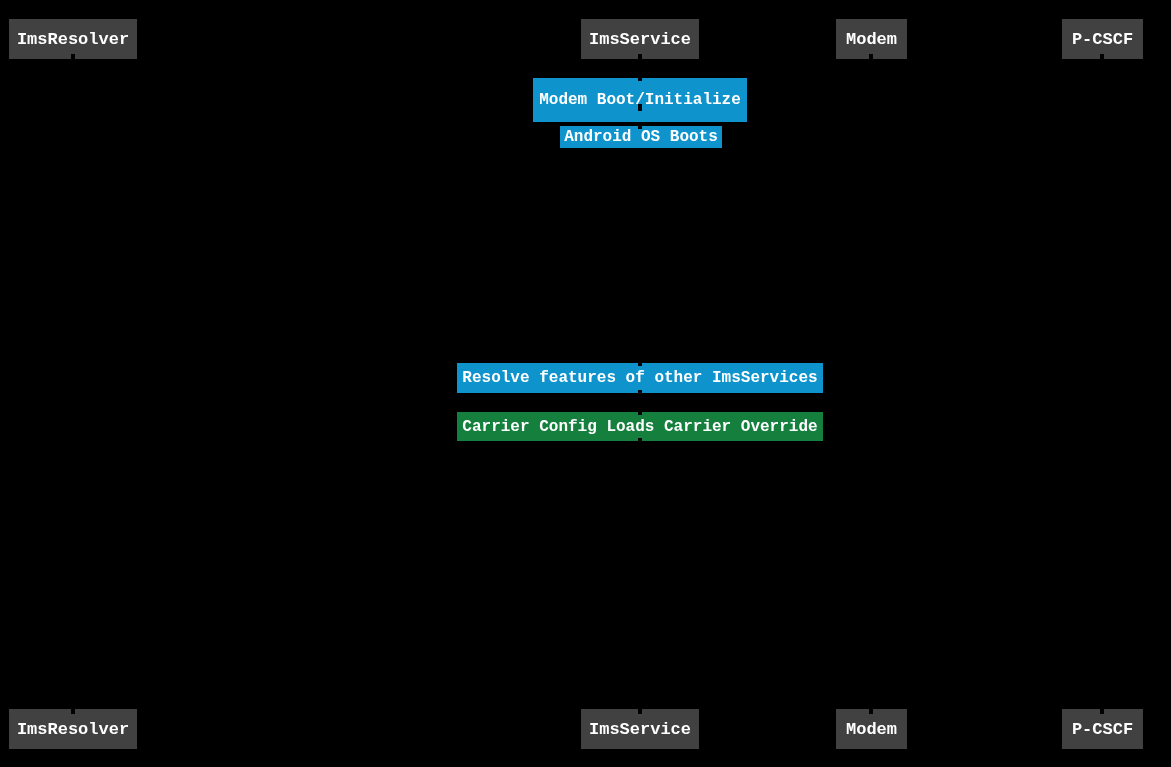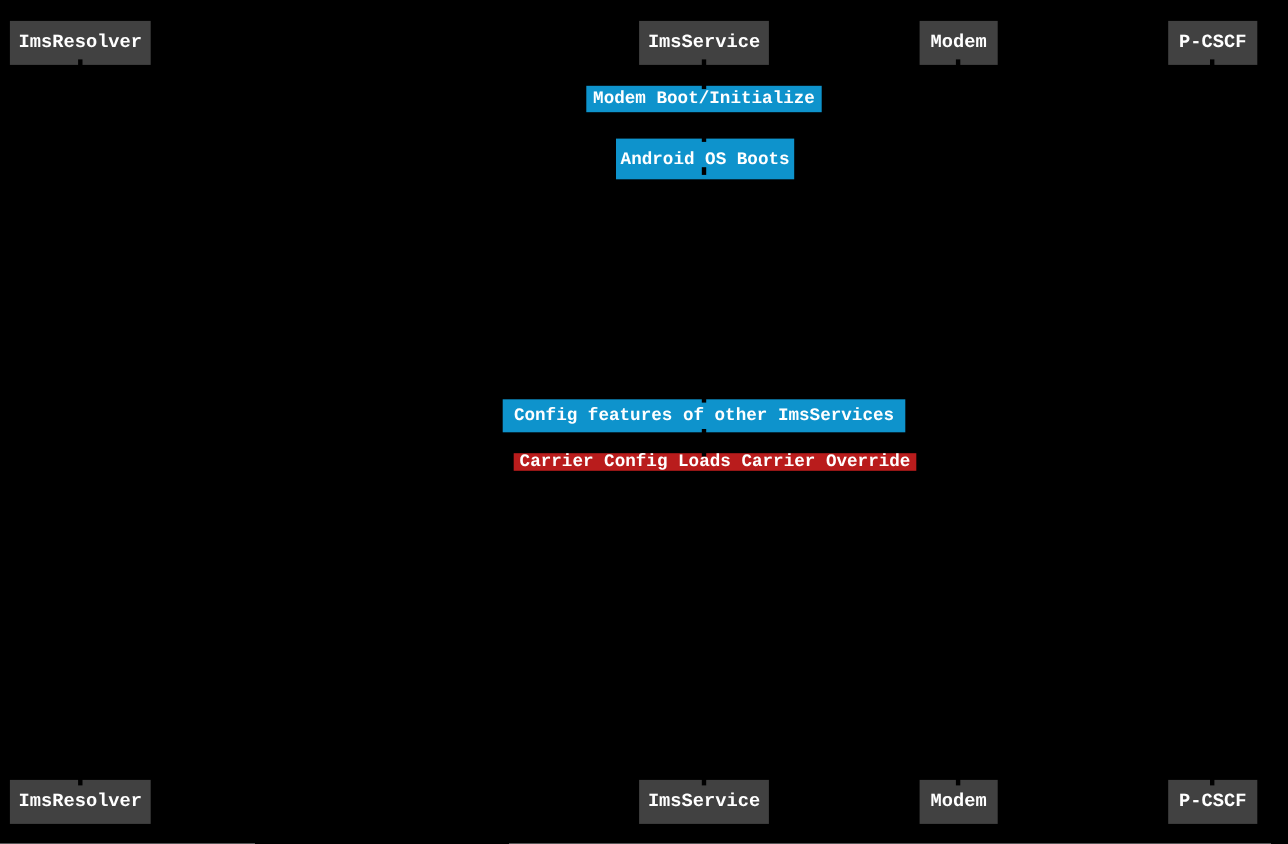--- a/index.html
+++ b/index.html
@@ -63,25 +63,25 @@
     <div class="pbox" style="left: 581px; top: 709px; width: 118px; background: rgb(65, 65, 65); color: rgb(255, 255, 255);">ImsService</div>
     <div class="notch" style="left: 638px; top: 707px; background: rgb(0, 0, 0);"></div>
     <div class="pbox" style="left: 836px; top: 19px; width: 71px; background: rgb(65, 65, 65); color: rgb(255, 255, 255);">Modem</div>
     <div class="notch" style="left: 869px; top: 54px; background: rgb(0, 0, 0);"></div>
     <div class="pbox" style="left: 836px; top: 709px; width: 71px; background: rgb(65, 65, 65); color: rgb(255, 255, 255);">Modem</div>
     <div class="notch" style="left: 869px; top: 707px; background: rgb(0, 0, 0);"></div>
     <div class="pbox" style="left: 1062px; top: 19px; width: 81px; background: rgb(65, 65, 65); color: rgb(255, 255, 255);">P-CSCF</div>
     <div class="notch" style="left: 1100px; top: 54px; background: rgb(0, 0, 0);"></div>
     <div class="pbox" style="left: 1062px; top: 709px; width: 81px; background: rgb(65, 65, 65); color: rgb(255, 255, 255);">P-CSCF</div>
     <div class="notch" style="left: 1100px; top: 707px; background: rgb(0, 0, 0);"></div>
-    <div class="note" style="left: 533px; top: 78px; width: 214px; height: 24px; background: rgb(14, 147, 204); color: rgb(255, 255, 255);">Modem Boot/Initialize</div>
+    <div class="note" style="left: 533px; top: 78px; width: 214px; height: 44px; background: rgb(14, 147, 204); color: rgb(255, 255, 255);">Modem Boot/Initialize</div>
     <div class="notch" style="left: 638px; top: 74px; background: rgb(0, 0, 0);"></div>
     <div class="notch" style="left: 638px; top: 104px; background: rgb(0, 0, 0);"></div>
-    <div class="note" style="left: 560px; top: 126px; width: 162px; height: 37px; background: rgb(14, 147, 204); color: rgb(255, 255, 255);">Android OS Boots</div>
+    <div class="note" style="left: 560px; top: 126px; width: 162px; height: 22px; background: rgb(14, 147, 204); color: rgb(255, 255, 255);">Android OS Boots</div>
     <div class="notch" style="left: 638px; top: 122px; background: rgb(0, 0, 0);"></div>
     <div class="notch" style="left: 638px; top: 152px; background: rgb(0, 0, 0);"></div>
-    <div class="note" style="left: 457px; top: 363px; width: 366px; height: 30px; background: rgb(14, 147, 204); color: rgb(255, 255, 255);">Config features of other ImsServices</div>
+    <div class="note" style="left: 457px; top: 363px; width: 366px; height: 30px; background: rgb(14, 147, 204); color: rgb(255, 255, 255);">Resolve features of other ImsServices</div>
     <div class="notch" style="left: 638px; top: 359px; background: rgb(0, 0, 0);"></div>
     <div class="notch" style="left: 638px; top: 390px; background: rgb(0, 0, 0);"></div>
-    <div class="note" style="left: 457px; top: 412px; width: 366px; height: 16px; background: #b91c1c; color: rgb(255, 255, 255); margin-left: 10px;">Carrier Config Loads Carrier Override</div>
+    <div class="note" style="left: 457px; top: 412px; width: 366px; height: 29px; background: #15803d; color: rgb(255, 255, 255);">Carrier Config Loads Carrier Override</div>
     <div class="notch" style="left: 638px; top: 408px; background: rgb(0, 0, 0);"></div>
     <div class="notch" style="left: 638px; top: 438px; background: rgb(0, 0, 0);"></div>
   </div>
 
 </body></html>

